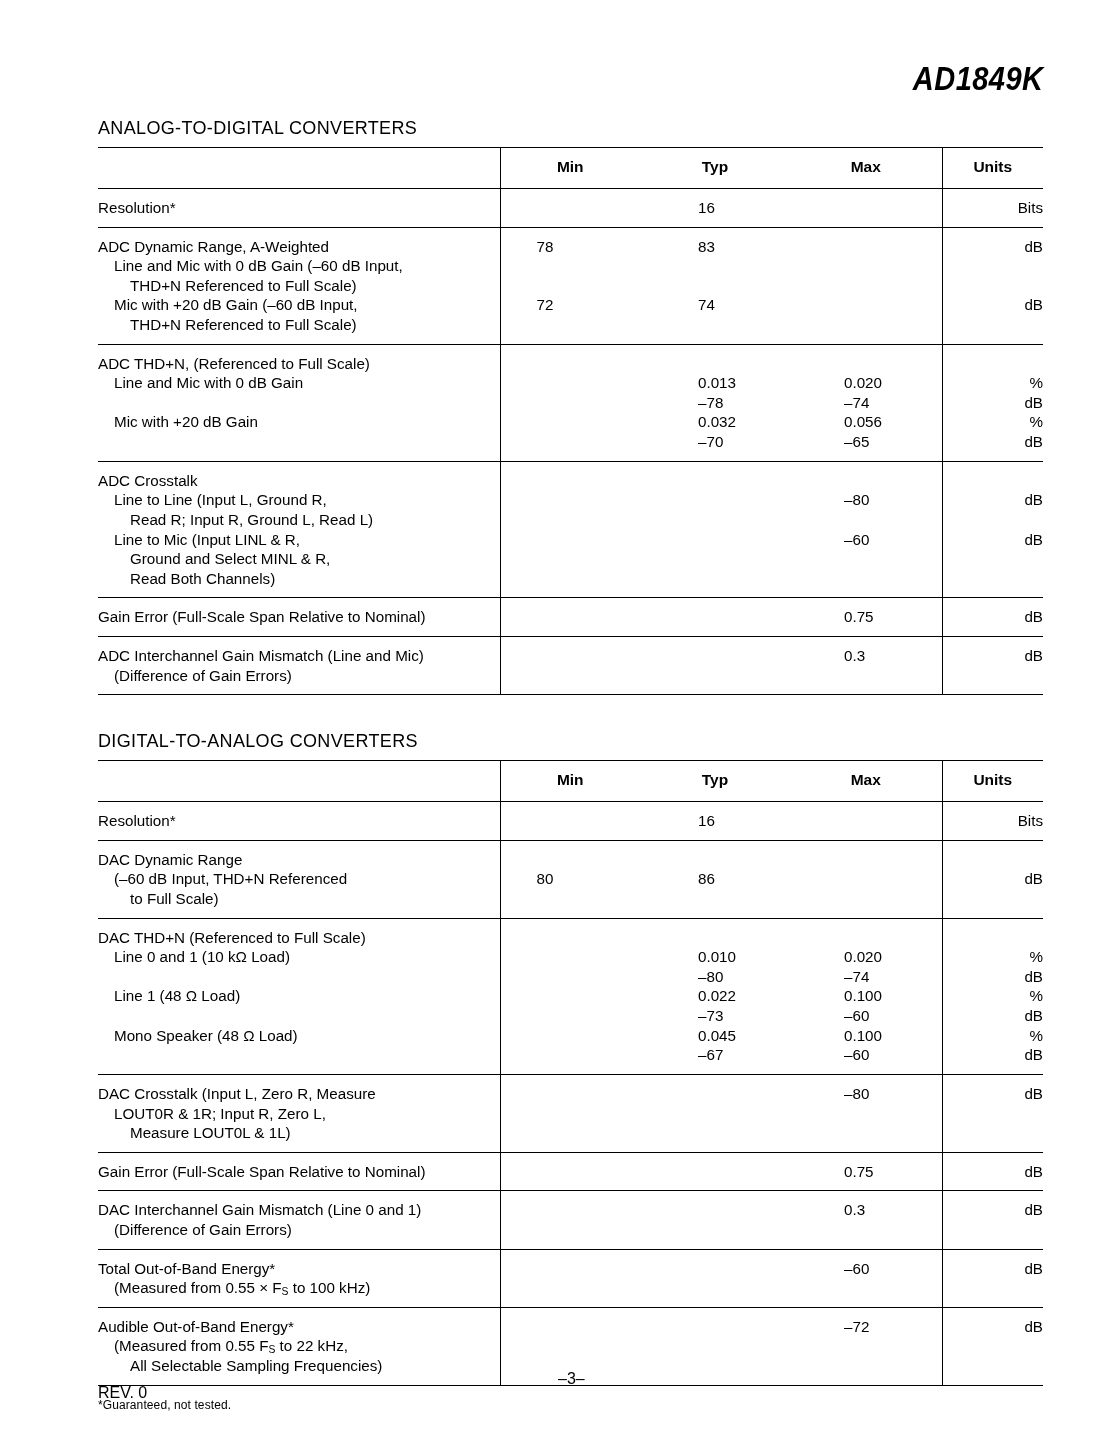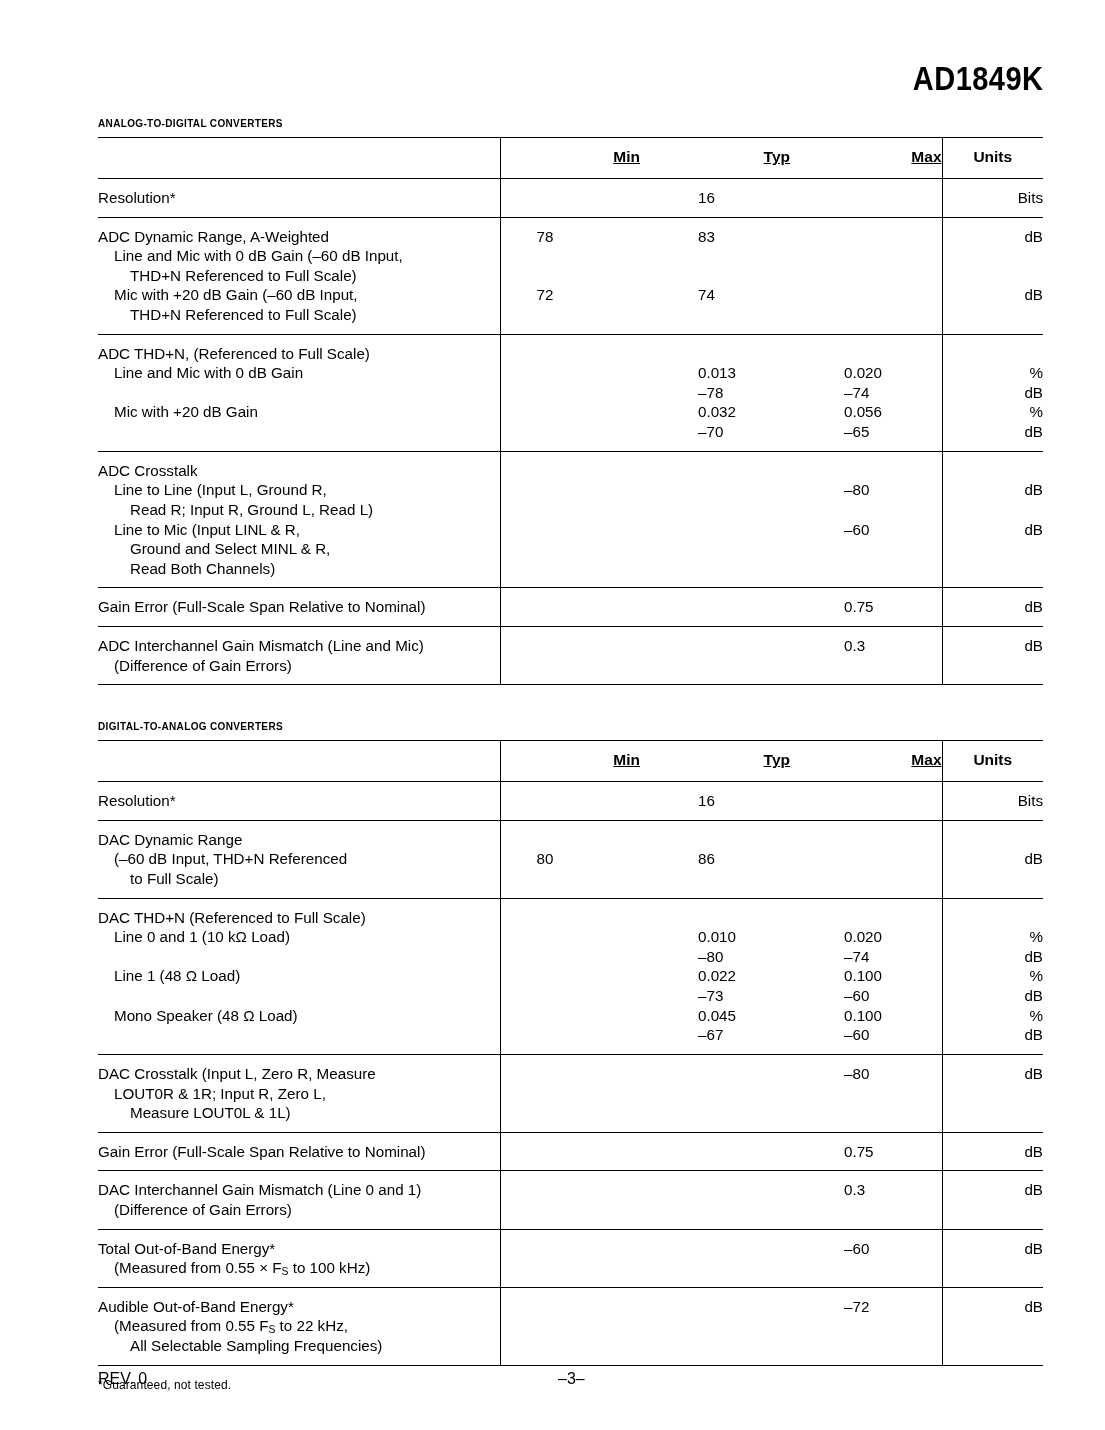--- a/index.html
+++ b/index.html
@@ -24,38 +24,39 @@
     position: absolute;
     left: 98px;
     top: 0;
     width: 945px;
   }
 
   
   .title-row {
     height: 118px;
     position: relative;
+    font-style: italic;
   }
   .part-title {
     position: absolute;
     right: 0;
     top: 62px;
     font-size: 33px;
     font-weight: bold;
     letter-spacing: 0.5px;
     line-height: 1;
     transform: scaleX(0.88);
     transform-origin: right center;
     white-space: nowrap;
   }
 
   
   .section-heading {
-    font-size: 10px;
-    font-weight: bold;
+    font-size: 18px;
+    font-weight: normal;
     letter-spacing: 0.35px;
     margin: 0 0 8px 0;
     white-space: nowrap;
   }
   .spacer-between {
     height: 36px;
   }
 
   
   table.spec {
@@ -82,21 +83,21 @@
     border-bottom: 1.6px solid #000;
     height: 38px;
     font-size: 15.5px;
     font-weight: bold;
     vertical-align: middle;
     padding-bottom: 2px;
   }
   tr.hdr > th.h-param { border-right: 1.3px solid #000; }
   tr.hdr > th.h-min,
   tr.hdr > th.h-typ,
-  tr.hdr > th.h-max { text-align: right; text-decoration: underline; }
+  tr.hdr > th.h-max { text-align: center; }
   tr.hdr > th.h-max { border-right: 1.3px solid #000; }
   tr.hdr > th.h-units { text-align: center; margin-left: 20px; }
 
   
   tr.row > td {
     border-bottom: 1.1px solid #000;
     padding-top: 9px;
     padding-bottom: 9px;
   }
   tr.row > td.p { border-right: 1.3px solid #000; }
@@ -136,21 +137,21 @@
   .page-footer {
     position: absolute;
     left: 98px;
     right: 62px;
     top: 1370px;
     font-size: 16px;
   }
   .page-footer .rev {
     position: absolute;
     left: 0;
-    top: 0;
+    top: 14px;
   }
   .page-footer .pgnum {
     position: absolute;
     left: 460px;
     top: 0;
   }
 </style>
 </head>
 <body>
 

